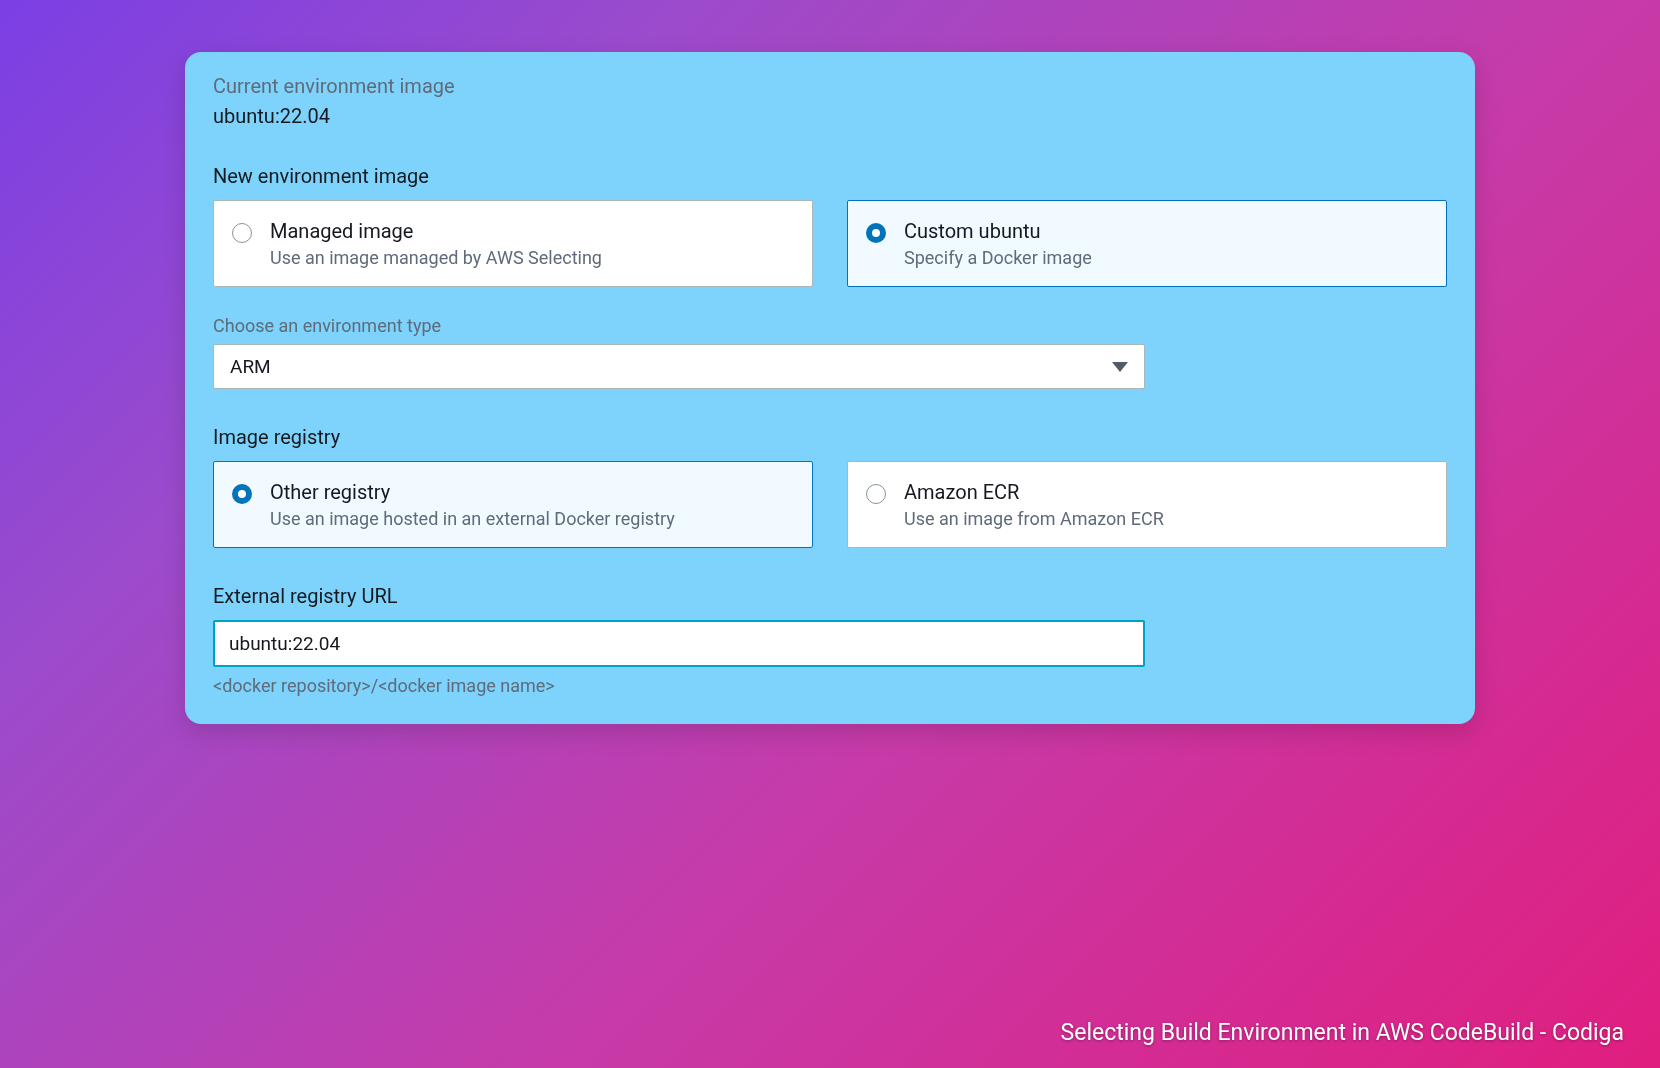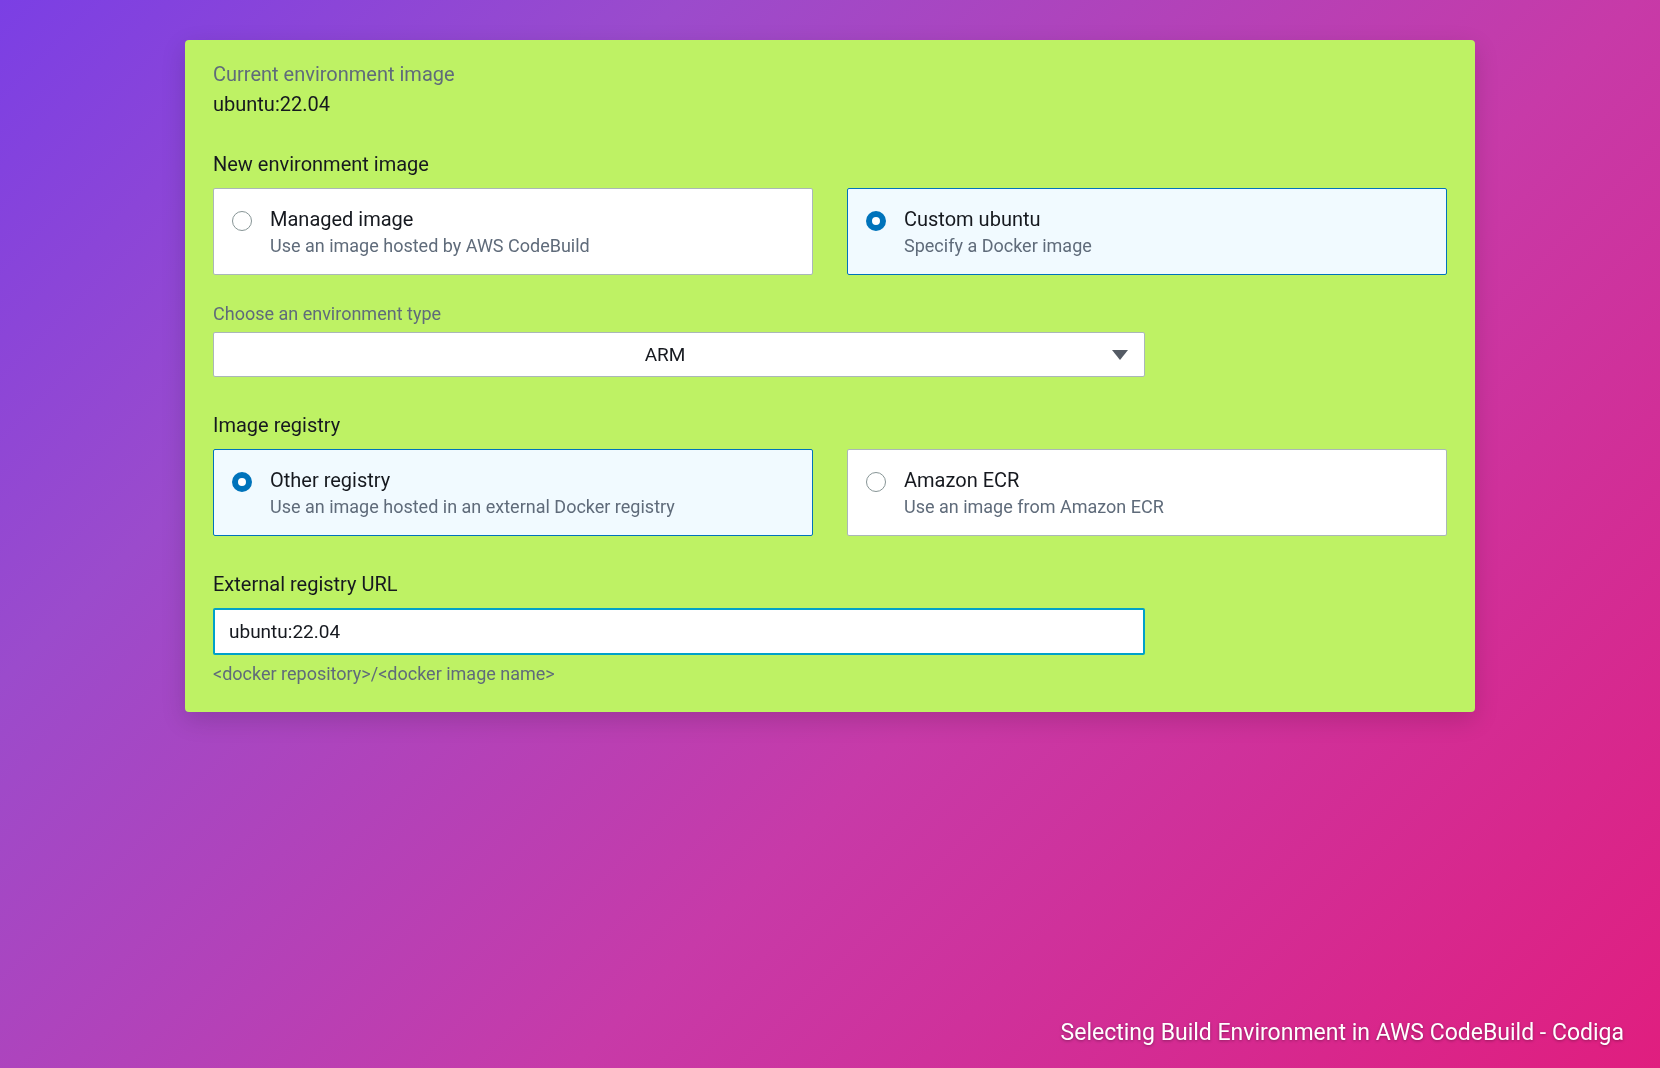--- a/index.html
+++ b/index.html
@@ -8,26 +8,26 @@
       padding: 0;
     }
     body {
       font-family: -apple-system, BlinkMacSystemFont, "Segoe UI", Roboto, "Helvetica Neue", Arial, sans-serif;
       background: linear-gradient(135deg, #7b3fe4 0%, #9b4bcc 25%, #c73aa8 60%, #e01e7f 100%);
       min-height: 100vh;
       padding: 40px;
       position: relative;
     }
     .panel {
-      background: #bef264;
-      border-radius: 4px;
+      background: #7dd3fc;
+      border-radius: 16px;
       padding: 22px 28px 28px 28px;
       box-shadow: 0 8px 24px rgba(0,0,0,0.15);
       max-width: 1290px;
-      margin: 0 auto;
+      margin: 12px auto;
     }
     .section-label {
       font-size: 20px;
       color: #5f6b7a;
       font-weight: 400;
       margin-bottom: 6px;
     }
     .current-value {
       font-size: 20px;
       color: #16191f;
@@ -94,21 +94,20 @@
     }
     .radio-desc {
       font-size: 18px;
       color: #5f6b7a;
       font-weight: 400;
     }
     .select-wrap {
       position: relative;
       width: 932px;
       margin-bottom: 36px;
-      text-align: center;
     }
     .select-box {
       width: 100%;
       border: 1px solid #aab7b8;
       border-radius: 2px;
       padding: 10px 44px 10px 16px;
       font-size: 19px;
       color: #16191f;
       background: #ffffff;
       cursor: pointer;
@@ -152,21 +151,21 @@
 <div class="panel">
 
   <div class="section-label">Current environment image</div>
   <div class="current-value">ubuntu:22.04</div>
 
   <div class="field-label">New environment image</div>
   <div class="radio-group">
     <div class="radio-card">
       <div class="radio-circle"></div>
       <div class="radio-title">Managed image</div>
-      <div class="radio-desc">Use an image hosted by AWS CodeBuild</div>
+      <div class="radio-desc">Use an image managed by AWS Selecting</div>
     </div>
     <div class="radio-card selected">
       <div class="radio-circle"></div>
       <div class="radio-title">Custom ubuntu</div>
       <div class="radio-desc">Specify a Docker image</div>
     </div>
   </div>
 
   <div class="field-help">Choose an environment type</div>
   <div class="select-wrap">

